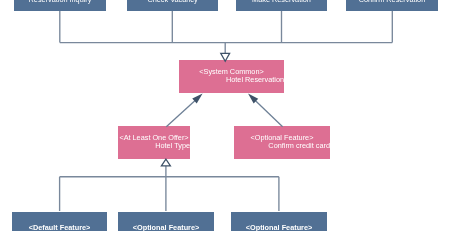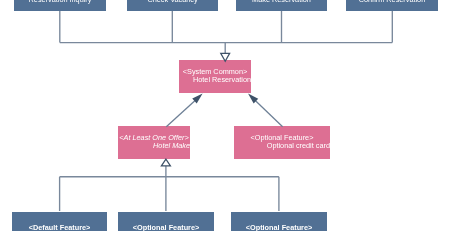--- a/index.html
+++ b/index.html
@@ -23,22 +23,22 @@
   .feature{background:#DD6F93;}
 
   
   #n-reservation-inquiry{left:14px;  top:-11px; width:92px; height:21.8px;}
   #n-check-vacancy      {left:127px; top:-11px; width:91px; height:21.8px;}
   #n-make-reservation   {left:236px; top:-11px; width:91px; height:21.8px;}
   #n-confirm-reservation{left:346px; top:-11px; width:92px; height:21.8px;}
   .toprow .l1{top:6.85px;}
 
   
-  #n-system-common      {left:179px; top:60px;  width:72px; height:33px;}
-  #n-hotel-type         {left:118px; top:126px; width:72px; height:33px;font-style:italic;}
+  #n-system-common      {left:179px; top:60px;  width:105px; height:33px;}
+  #n-hotel-type         {left:118px; top:126px; width:72px; height:33px;}
   #n-process-credit-card{left:234px; top:126px; width:96px; height:33px;}
   .tworow .l1{top:7.75px;}
   .tworow .l2{top:16.22px;text-align:right;}
 
   
   #n-default-feature   {left:12px;  top:211.5px; width:95px; height:33px;}
   #n-optional-feature-1{left:118px; top:211.5px; width:96px; height:33px;}
   #n-optional-feature-2{left:231px; top:211.5px; width:96px; height:33px;}
   .botrow .l1{top:12px;font-weight:bold;}
 </style>
@@ -90,26 +90,26 @@
     <span class="l l1">Confirm Reservation</span>
   </div>
 
   <div class="node feature tworow" id="n-system-common">
     <span class="l l1">&lt;System Common&gt;</span>
     <span class="l l2">Hotel Reservation</span>
   </div>
 
   <div class="node feature tworow" id="n-hotel-type">
     <span class="l l1">&lt;At Least One Offer&gt;</span>
-    <span class="l l2">Hotel Make</span>
+    <span class="l l2">Hotel Type</span>
   </div>
 
   <div class="node feature tworow" id="n-process-credit-card">
     <span class="l l1">&lt;Optional Feature&gt;</span>
-    <span class="l l2">Optional credit card</span>
+    <span class="l l2">Confirm credit card</span>
   </div>
 
   <div class="node usecase botrow" id="n-default-feature">
     <span class="l l1">&lt;Default Feature&gt;</span>
   </div>
 
   <div class="node usecase botrow" id="n-optional-feature-1">
     <span class="l l1">&lt;Optional Feature&gt;</span>
   </div>
 

